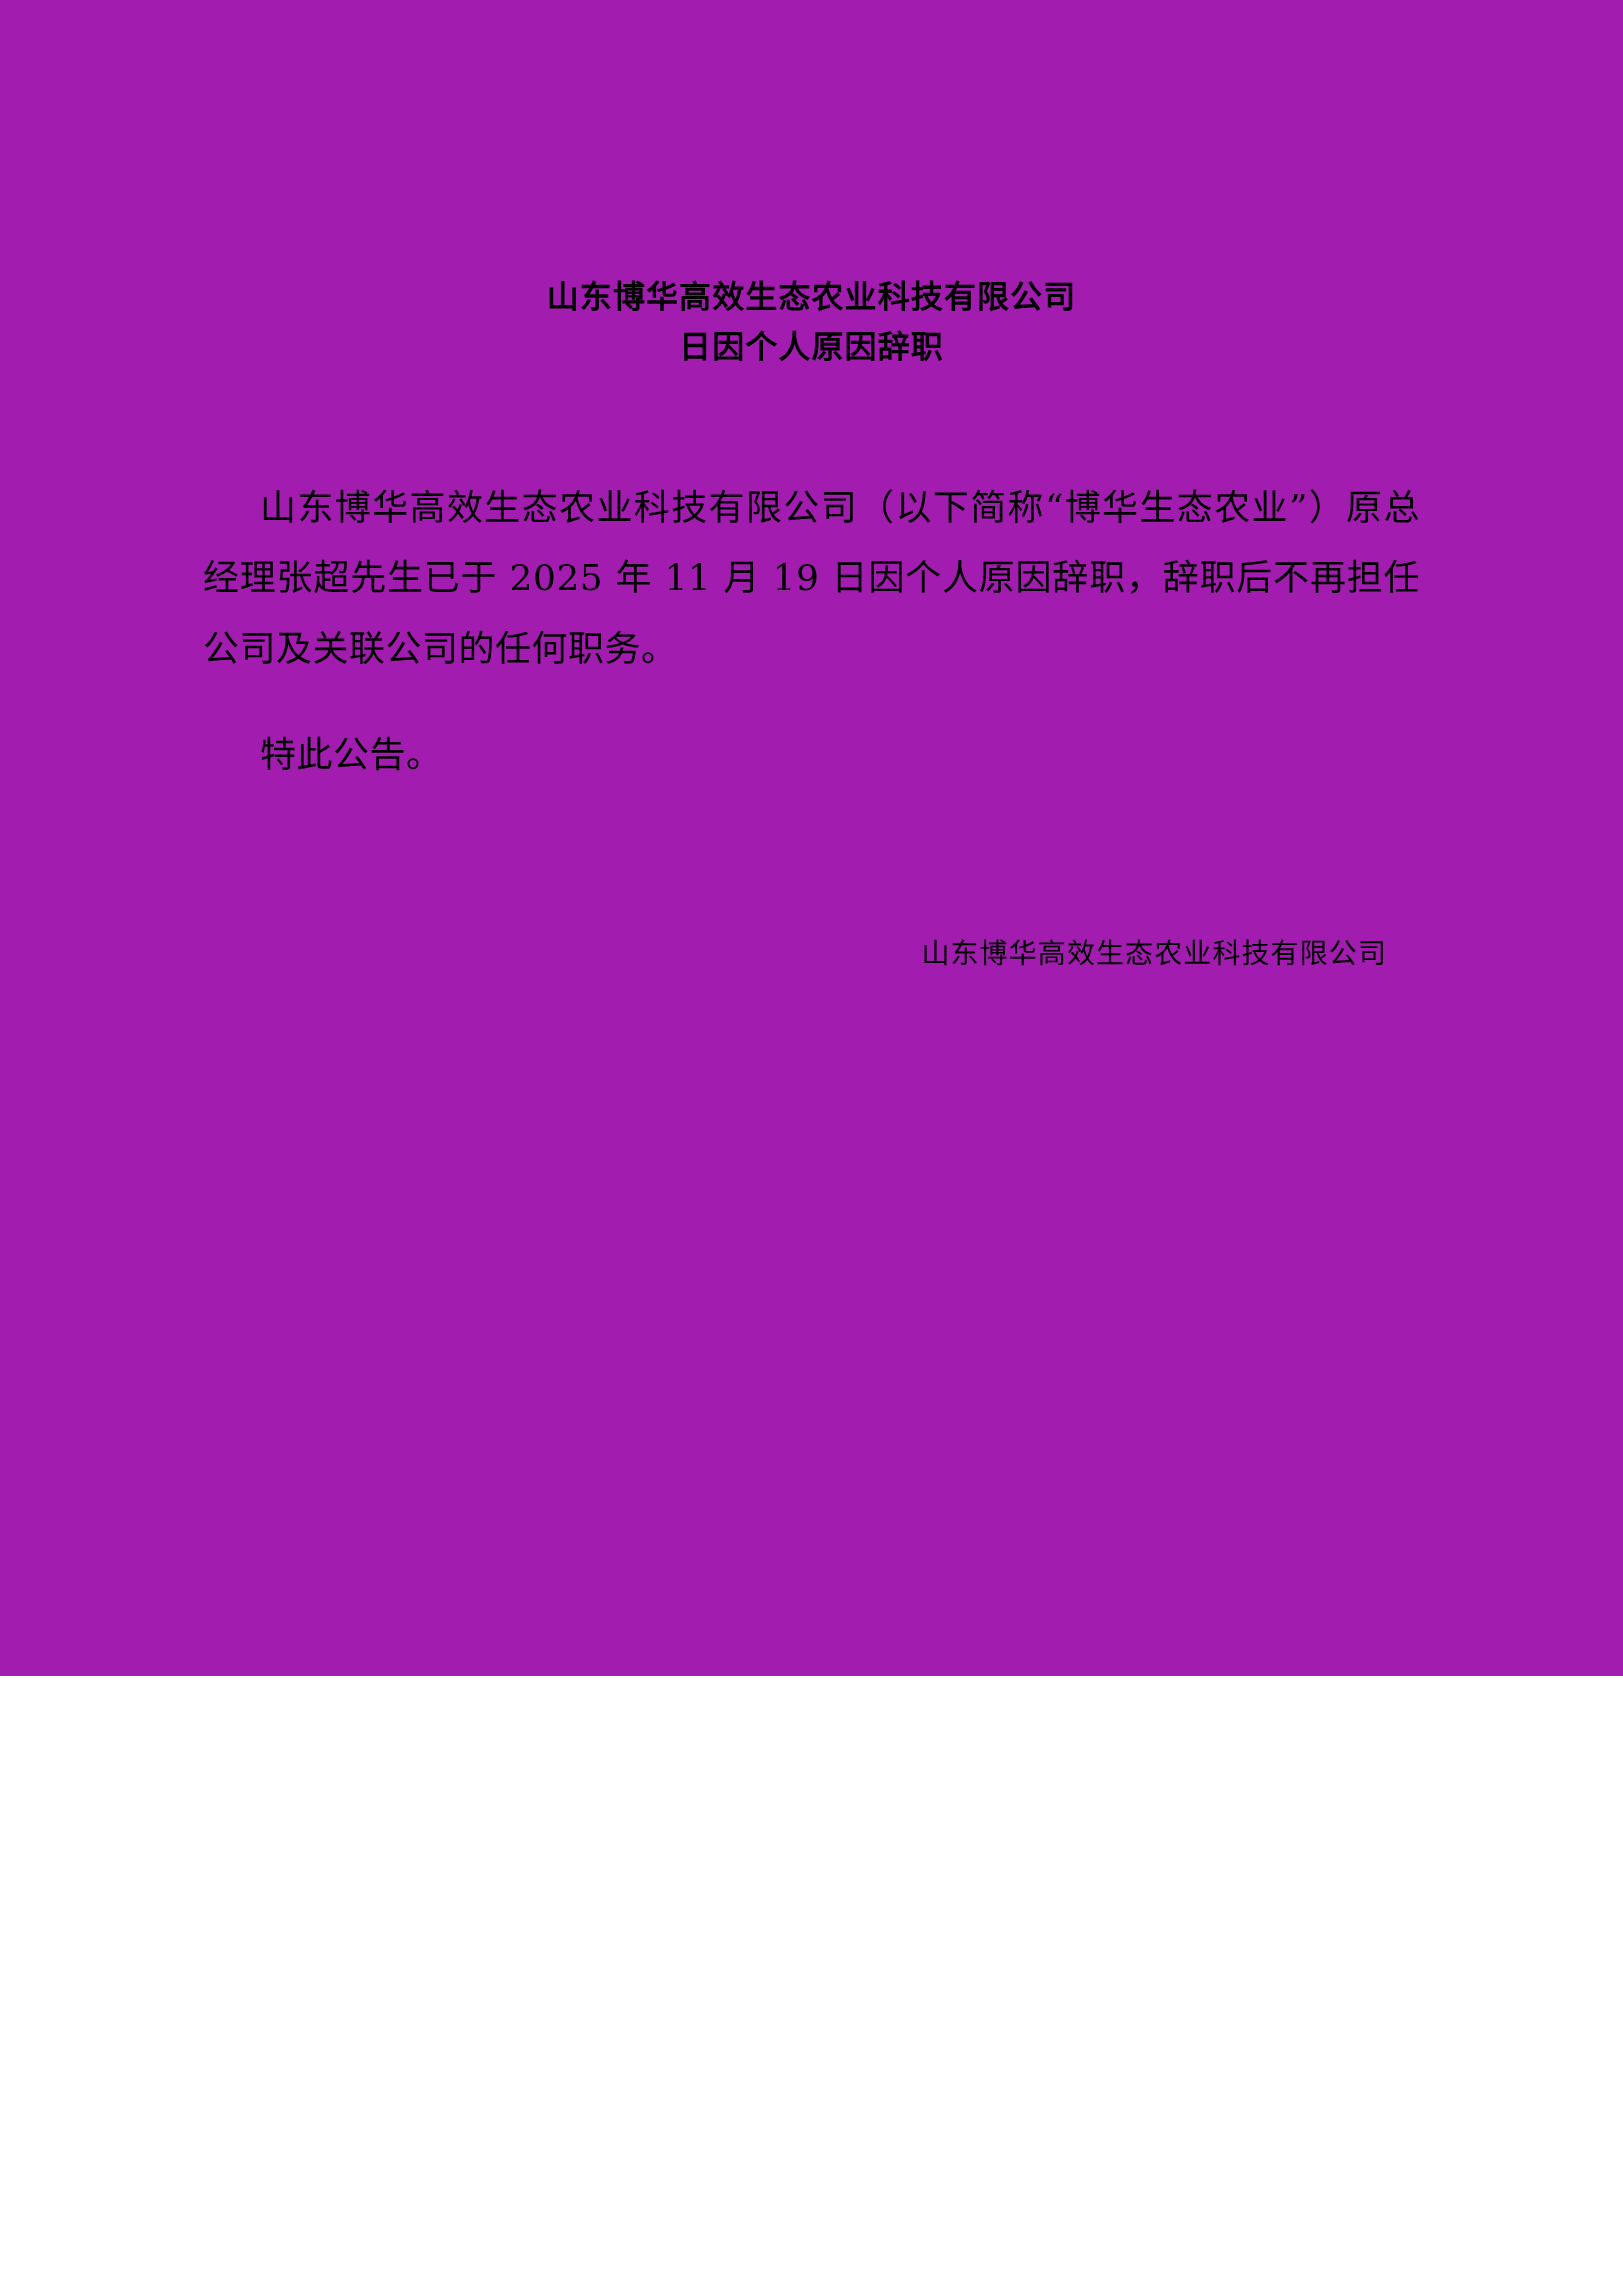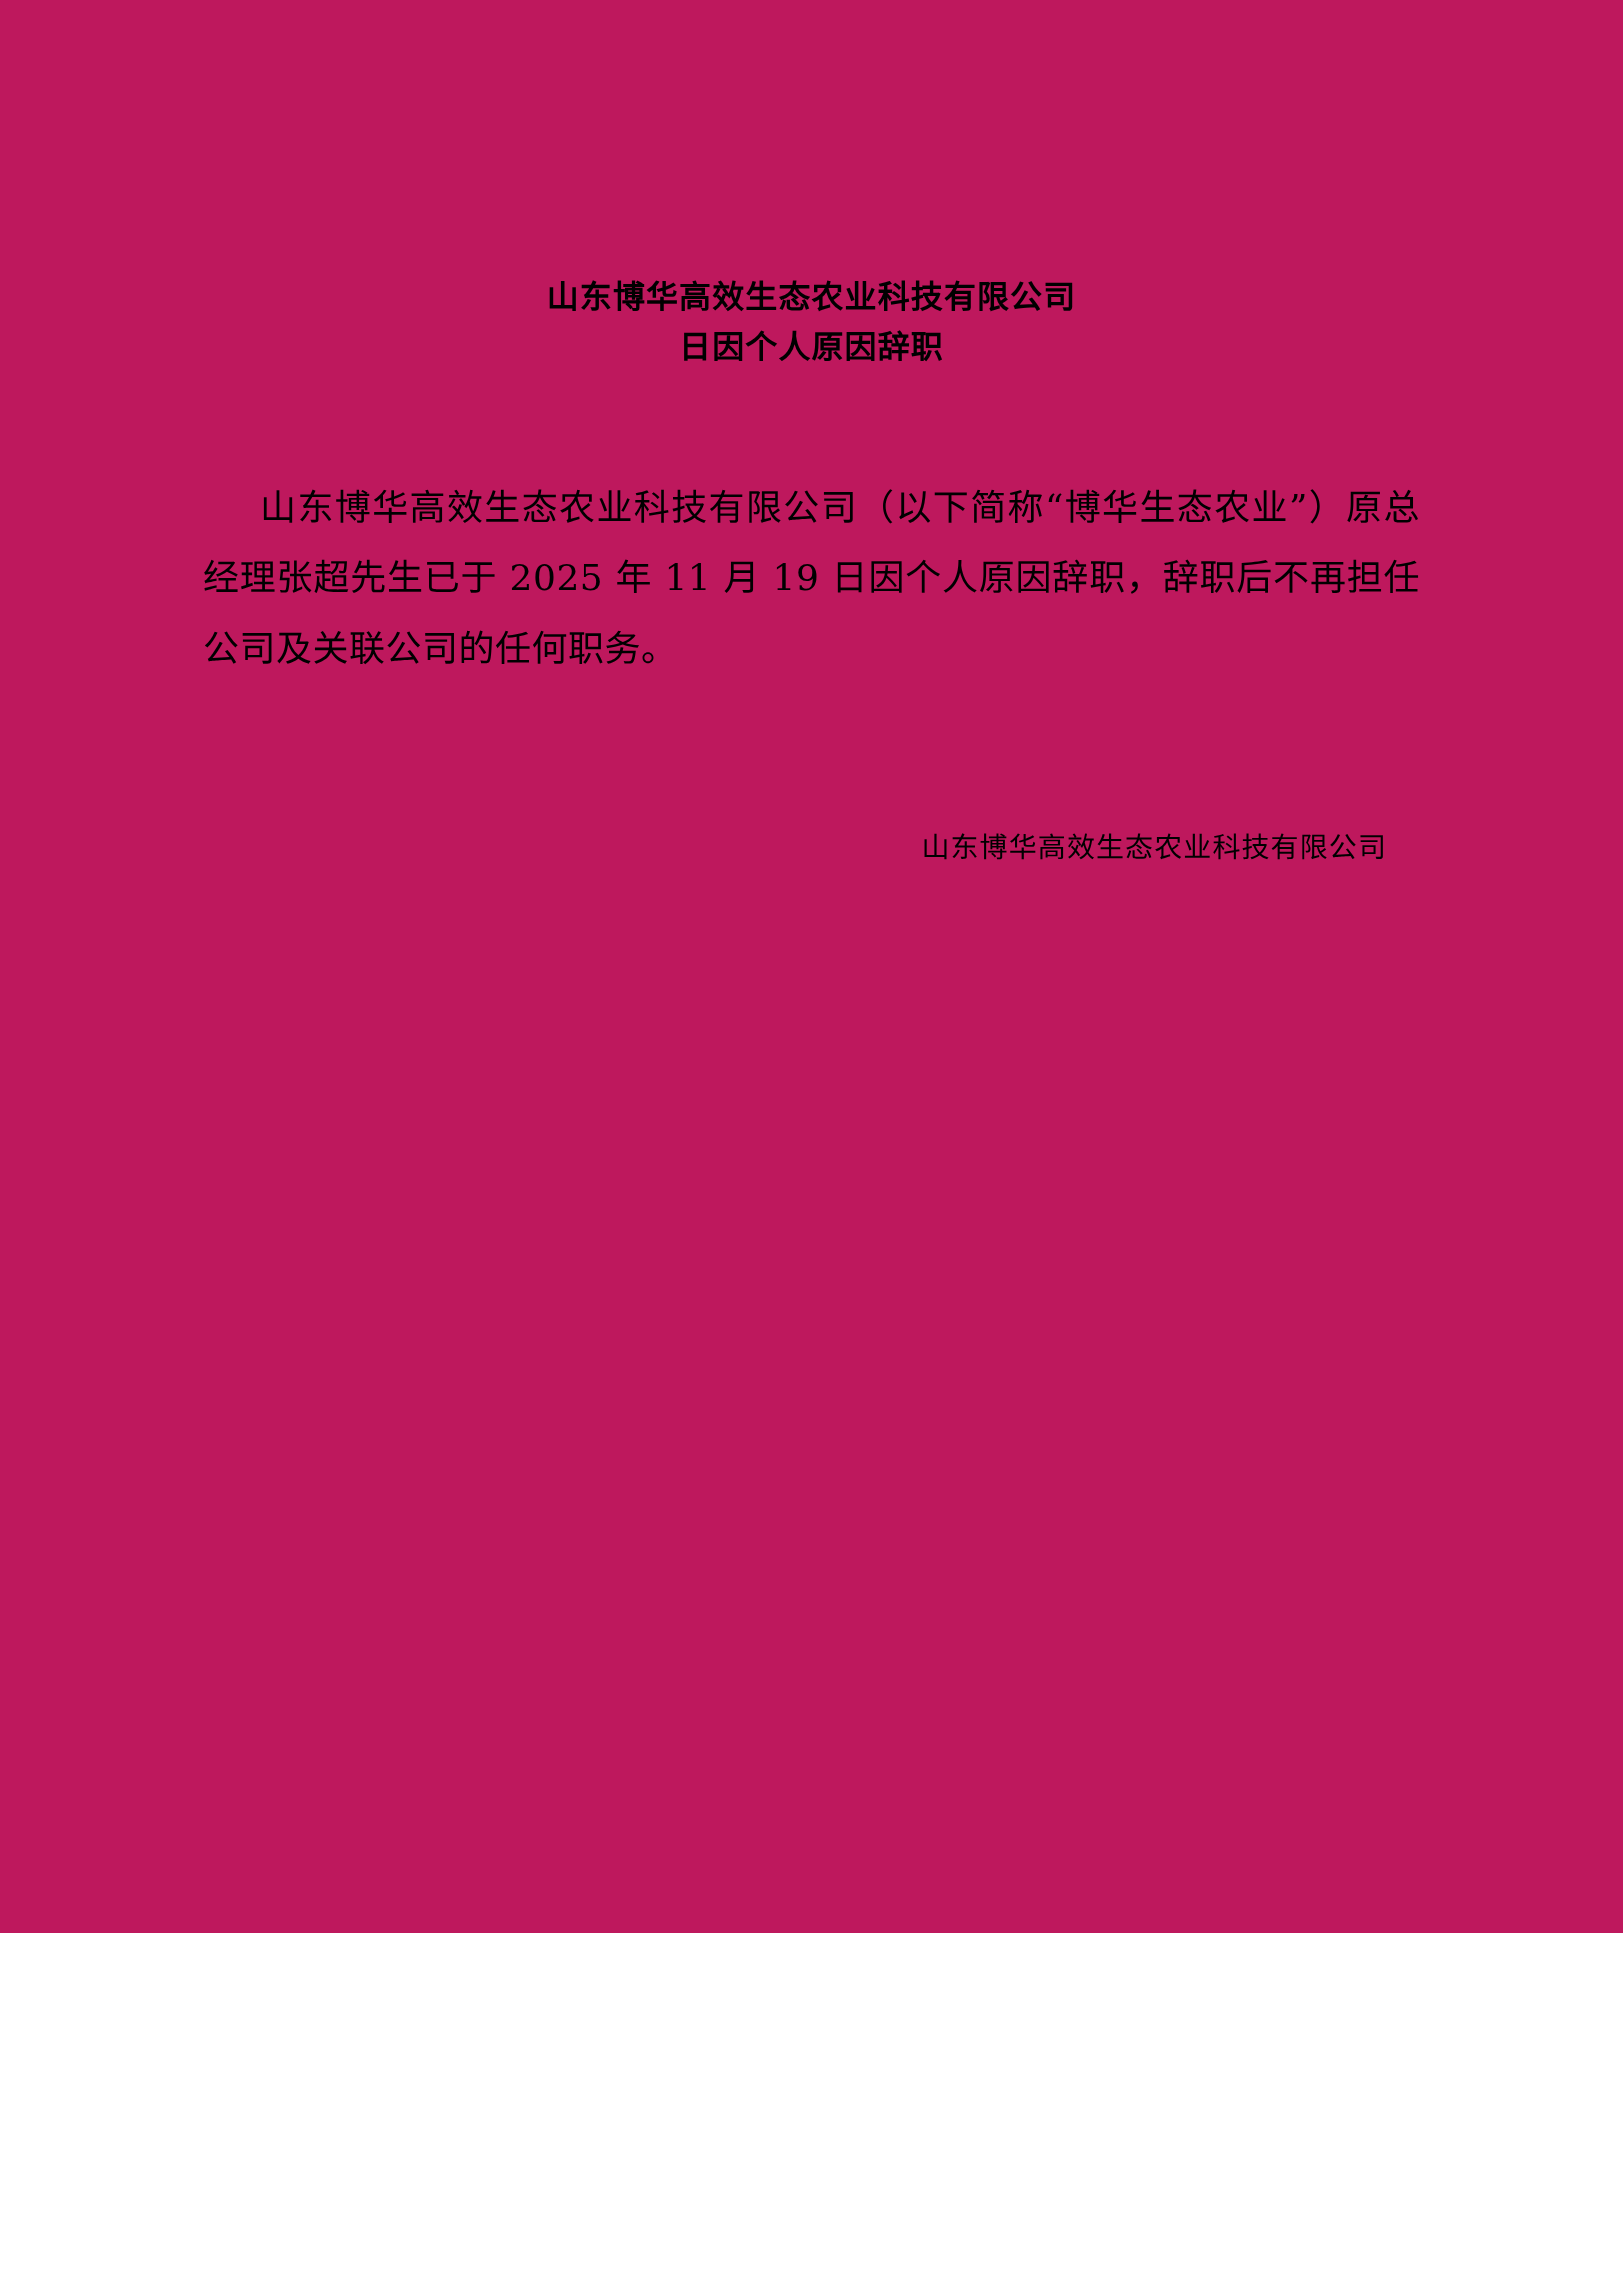--- a/index.html
+++ b/index.html
@@ -10,24 +10,24 @@
   body {
     width: 1623px;
     height: 2295px;
     font-family: "DejaVu Serif", "Liberation Serif", serif;
     color: #000000;
     -webkit-font-smoothing: antialiased;
   }
   .page {
     position: relative;
     width: 1623px;
-    height: 1933px;
+    height: 1676px;
     box-sizing: border-box;
     padding: 0;
-    background: #be185d;
+    background: #a21caf;
   }
   .content {
     position: absolute;
     left: 203px;
     top: 0;
     width: 1217px;
   }
   .title-block {
     margin-top: 273px;
     text-align: center;
@@ -70,20 +70,21 @@
 <div class="page">
   <div class="content">
 
     <div class="title-block">
       <div class="title-line">山东博华高效生态农业科技有限公司</div>
       <div class="title-line">日因个人原因辞职</div>
     </div>
 
     <div class="body-block">
       <p class="para">山东博华高效生态农业科技有限公司（以下简称“博华生态农业”）原总经理张超先生已于 2025 年 11 月 19 日因个人原因辞职，辞职后不再担任公司及关联公司的任何职务。</p>
+      <p class="para">特此公告。</p>
     </div>
 
     <div class="sign-block">
       <div class="sign-line">山东博华高效生态农业科技有限公司</div>
     </div>
 
   </div>
 </div>
 
 

